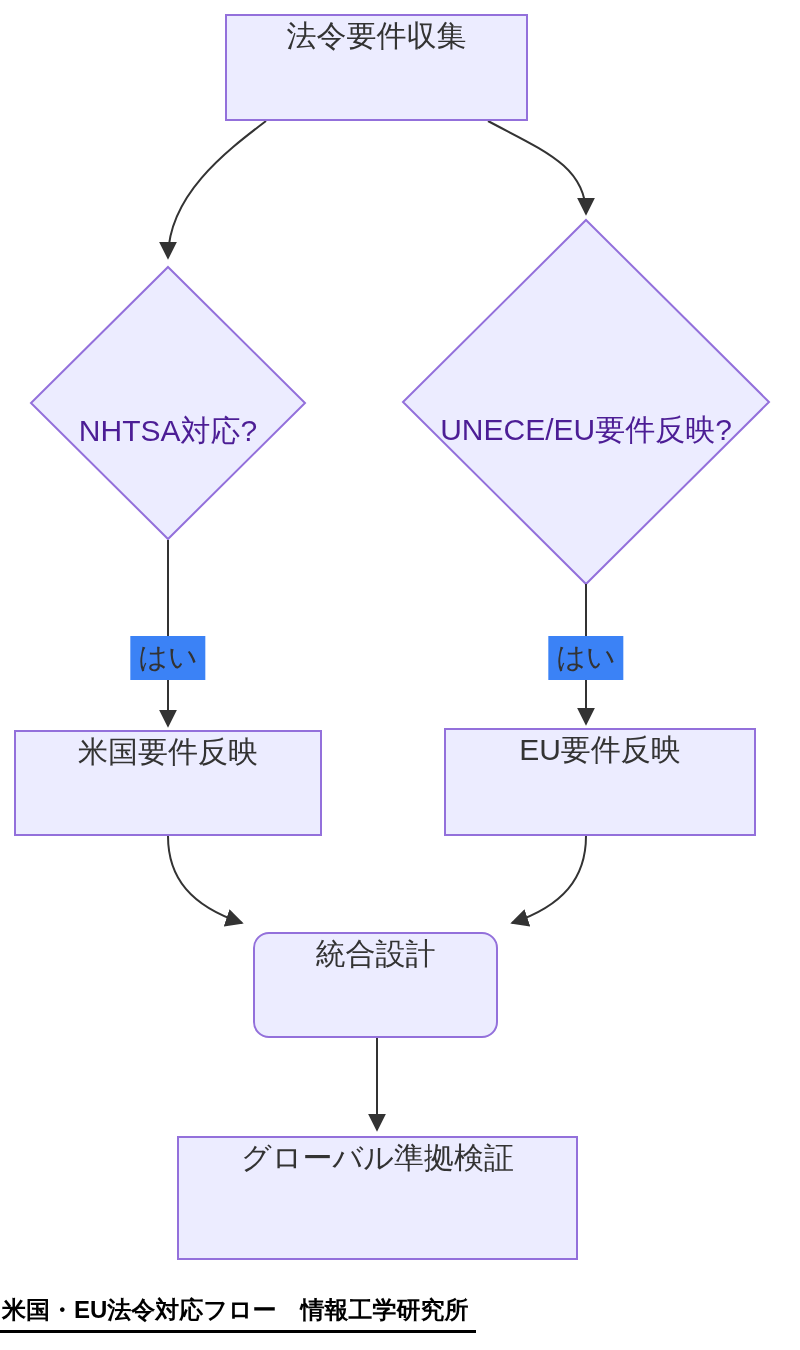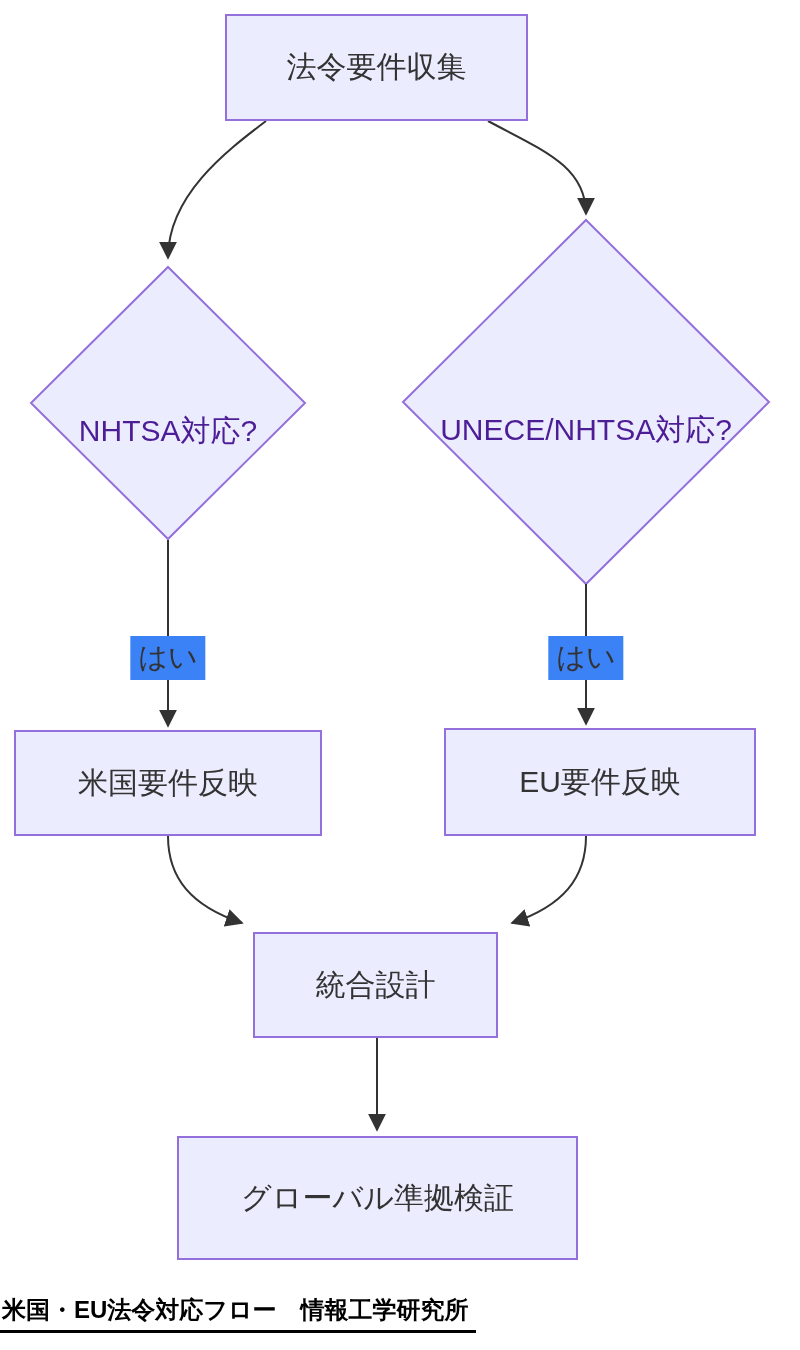--- a/index.html
+++ b/index.html
@@ -25,21 +25,20 @@
     fill: #ECECFF;
     stroke: #9370DB;
     stroke-width: 2px;
   }
   .node {
     position: absolute;
     box-sizing: border-box;
     background: #ECECFF;
     border: 2px solid #9370DB;
     display: flex;
-    align-items: center;
     justify-content: center;
     font-size: 30px;
     color: #333333;
     text-align: center;
   }
   .diamond-label {
     position: absolute;
     transform: translate(-50%, -50%);
     font-size: 30px;
     color: #4c1d95;
@@ -99,29 +98,29 @@
   </div>
 
   <div class="node" style="left:14px; top:730px; width:308px; height:106px;">
     <span>米国要件反映</span>
   </div>
 
   <div class="node" style="left:444px; top:728px; width:312px; height:108px;">
     <span>EU要件反映</span>
   </div>
 
-  <div class="node" style="left:253px; top:932px; width:245px; height:106px;">
+  <div class="node" style="left:253px; top:932px; width:245px; height:106px;border-radius:16px;">
     <span>統合設計</span>
   </div>
 
   <div class="node" style="left:177px; top:1136px; width:401px; height:124px;">
     <span>グローバル準拠検証</span>
   </div>
 
   <div class="diamond-label" style="left:168px; top:403px;">NHTSA対応?</div>
-  <div class="diamond-label" style="left:586px; top:402px;">UNECE/NHTSA対応?</div>
+  <div class="diamond-label" style="left:586px; top:402px;">UNECE/EU要件反映?</div>
 
   <div class="edge-label" style="left:168px; top:636px;">はい</div>
   <div class="edge-label" style="left:586px; top:636px;">はい</div>
 
   <div class="caption">米国・EU法令対応フロー　情報工学研究所</div>
 
 </div>
 
 </body></html>

